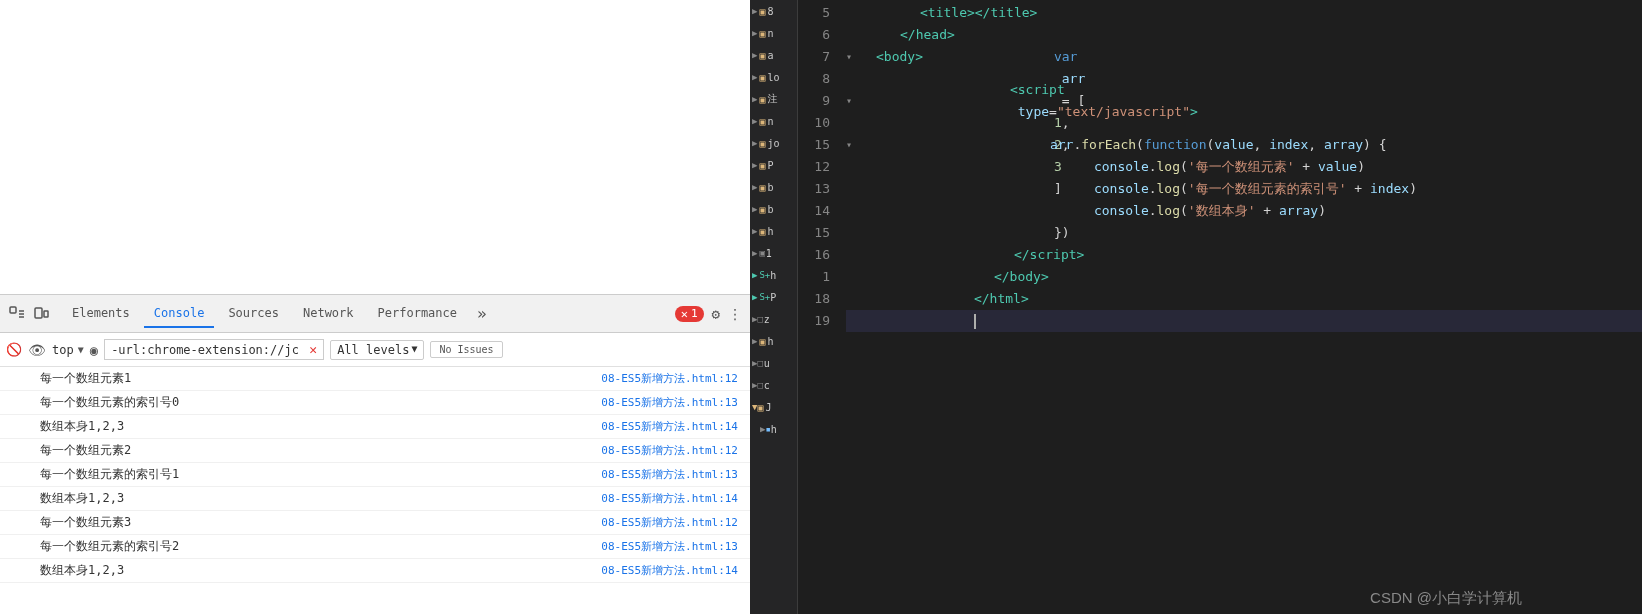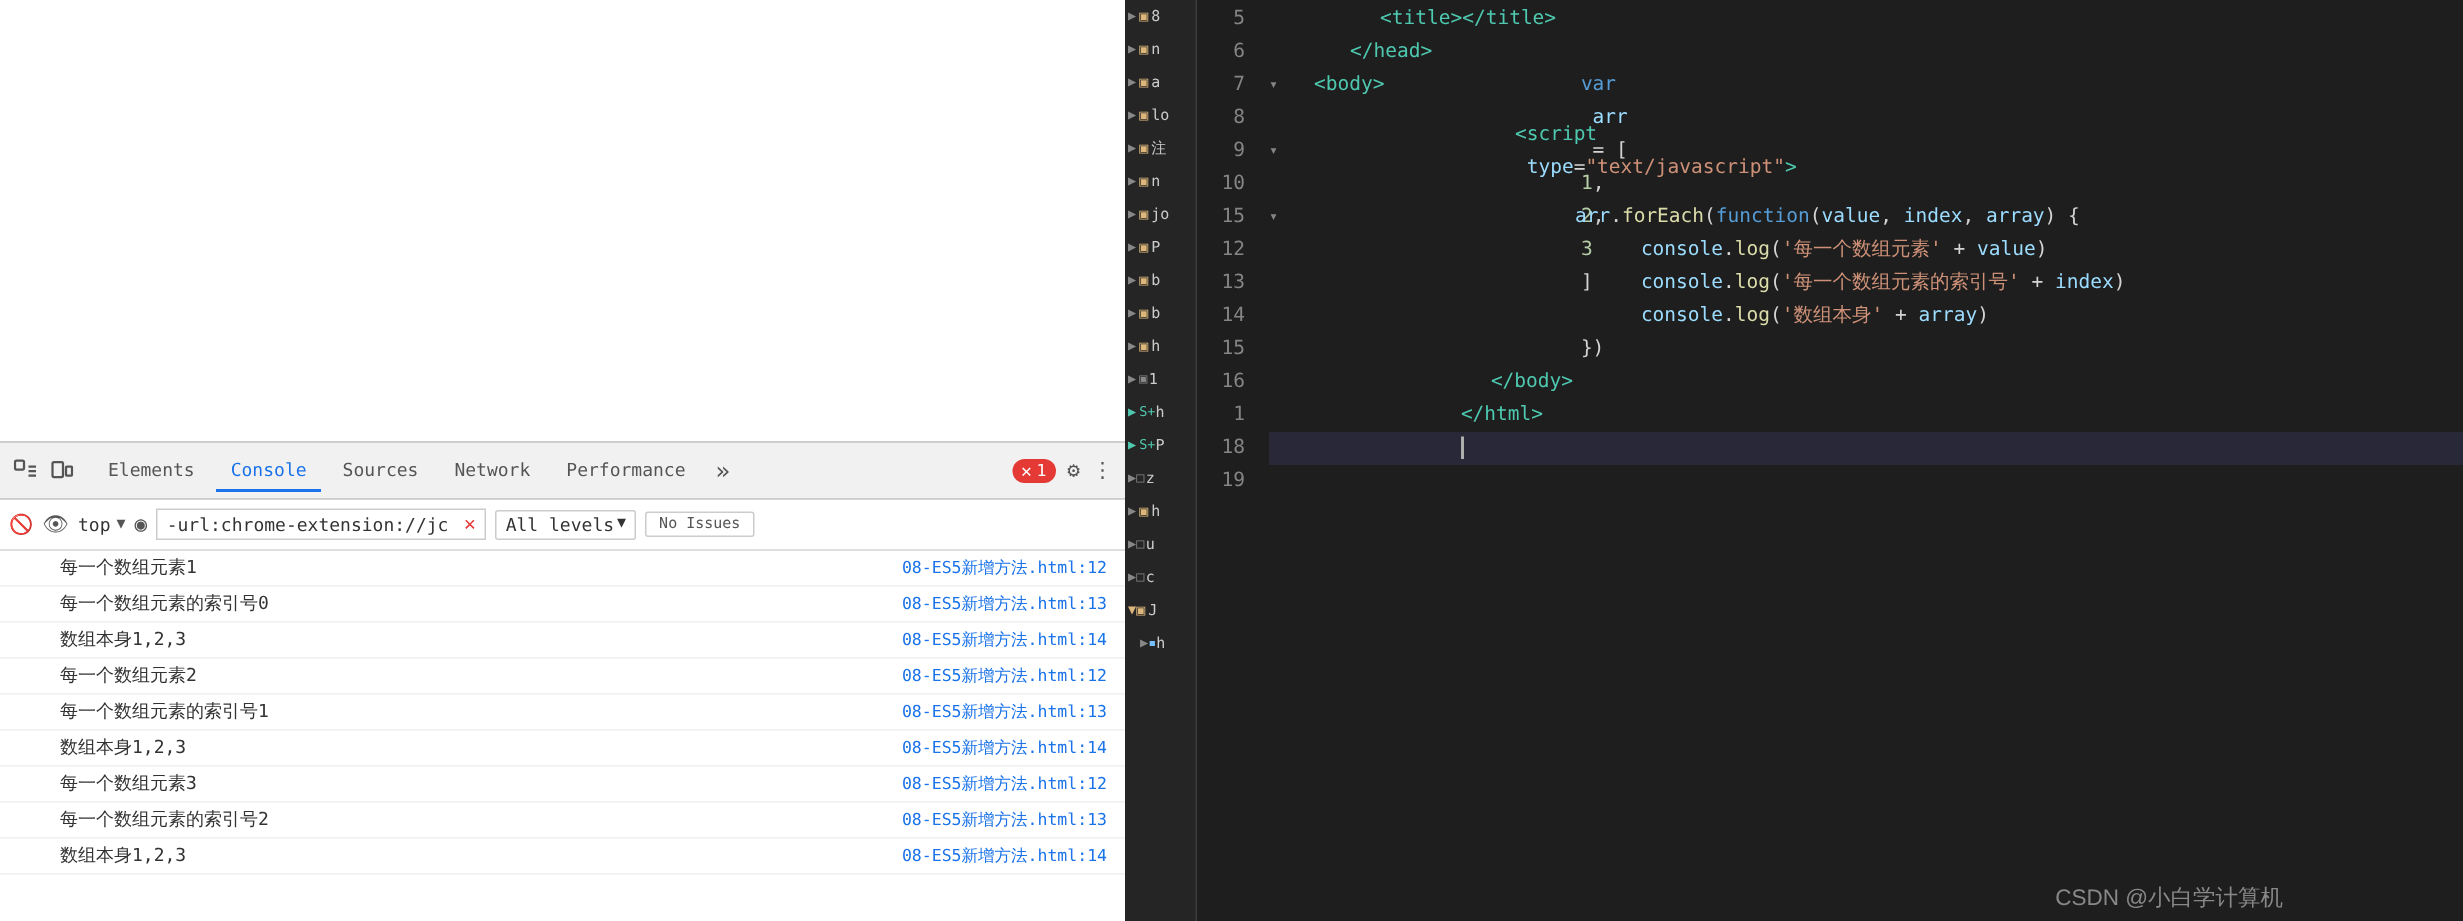--- a/index.html
+++ b/index.html
@@ -619,20 +619,26 @@
           </span>
         </div>
 
         <div class="code-line">
           <span class="fold-indicator none"></span>
           <span style="margin-left:100px;">
             <span class="c-punct">})</span>
           </span>
         </div>
 
+        <div class="code-line">
+          <span class="fold-indicator none"></span>
+          <span style="margin-left:60px;">
+            <span class="c-tag">&lt;/script&gt;</span>
+          </span>
+        </div>
 
         <div class="code-line">
           <span class="fold-indicator none"></span>
           <span style="margin-left:40px;">
             <span class="c-tag">&lt;/body&gt;</span>
           </span>
         </div>
 
         <div class="code-line">
           <span class="fold-indicator none"></span>

